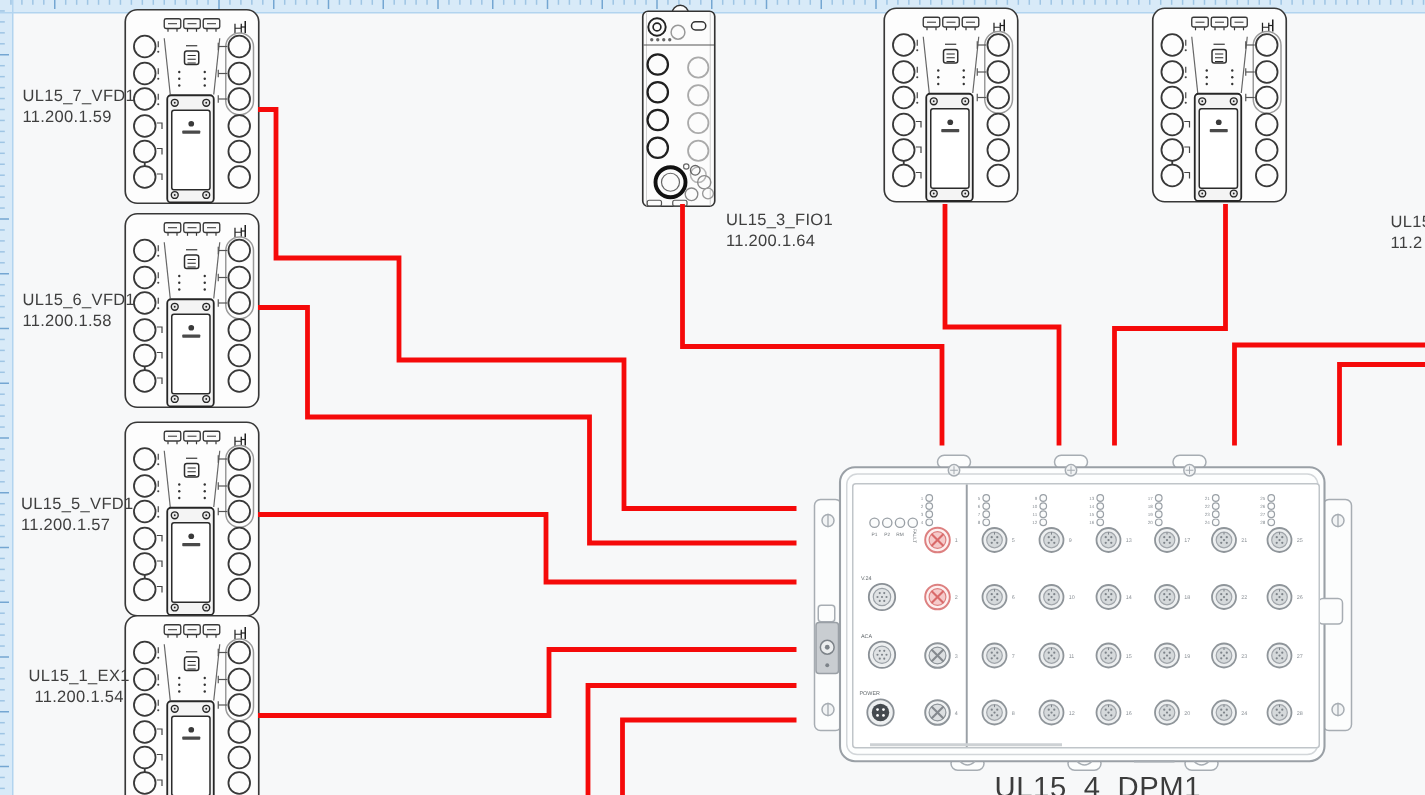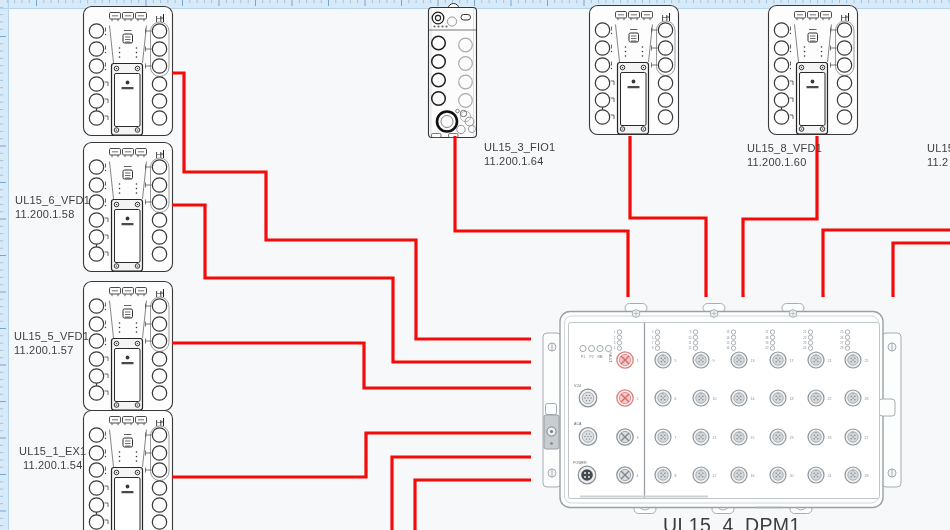--- a/index.html
+++ b/index.html
@@ -1171,39 +1171,39 @@
         <polyline points="455,136 455,231 628,231 628,297" fill="none" stroke="#f50a0a" stroke-width="3.2" stroke-linecap="butt" stroke-linejoin="miter"></polyline>
         <polyline points="630,136 630,218 706,218 706,297" fill="none" stroke="#f50a0a" stroke-width="3.2" stroke-linecap="butt" stroke-linejoin="miter"></polyline>
         <polyline points="817,136 817,219 743,219 743,297" fill="none" stroke="#f50a0a" stroke-width="3.2" stroke-linecap="butt" stroke-linejoin="miter"></polyline>
         <polyline points="952,230 823,230 823,297" fill="none" stroke="#f50a0a" stroke-width="3.2" stroke-linecap="butt" stroke-linejoin="miter"></polyline>
         <polyline points="952,243 893,243 893,297" fill="none" stroke="#f50a0a" stroke-width="3.2" stroke-linecap="butt" stroke-linejoin="miter"></polyline>
         <polyline points="392,532 392,457 531,457" fill="none" stroke="#f50a0a" stroke-width="3.2" stroke-linecap="butt" stroke-linejoin="miter"></polyline>
         <polyline points="415,532 415,480 531,480" fill="none" stroke="#f50a0a" stroke-width="3.2" stroke-linecap="butt" stroke-linejoin="miter"></polyline>
       </g>
     </svg>
 
+  <div class="dev-label" style="left: 15px; top: 58px;">
+    <div>UL15_7_VFD1</div>
+    <div>11.200.1.59</div>
+  </div>
   <div class="dev-label" style="left: 15px; top: 194px;">
     <div>UL15_6_VFD1</div>
     <div>11.200.1.58</div>
   </div>
   <div class="dev-label" style="left: 14px; top: 330px;">
     <div>UL15_5_VFD1</div>
     <div>11.200.1.57</div>
   </div>
   <div class="dev-label" style="left: 19px; top: 445px; text-align: center;">
     <div>UL15_1_EX1</div>
     <div>11.200.1.54</div>
   </div>
   <div class="dev-label" style="left: 462px; top: 141px; margin-left: 22px;">
     <div>UL15_3_FIO1</div>
     <div>11.200.1.64</div>
   </div>
-  <div class="dev-label" style="left: 747px; top: 142px;">
-    <div>UL15_8_VFD1</div>
-    <div>11.200.1.60</div>
-  </div>
   <div class="dev-label" style="left: 927px; top: 142px;">
     <div>UL15</div>
     <div>11.2</div>
   </div>
 
   <div class="dpm-label" id="dpm-label" style="left: 663px; top: 514px;">UL15_4_DPM1</div>
 </div>
 
 </body></html>

